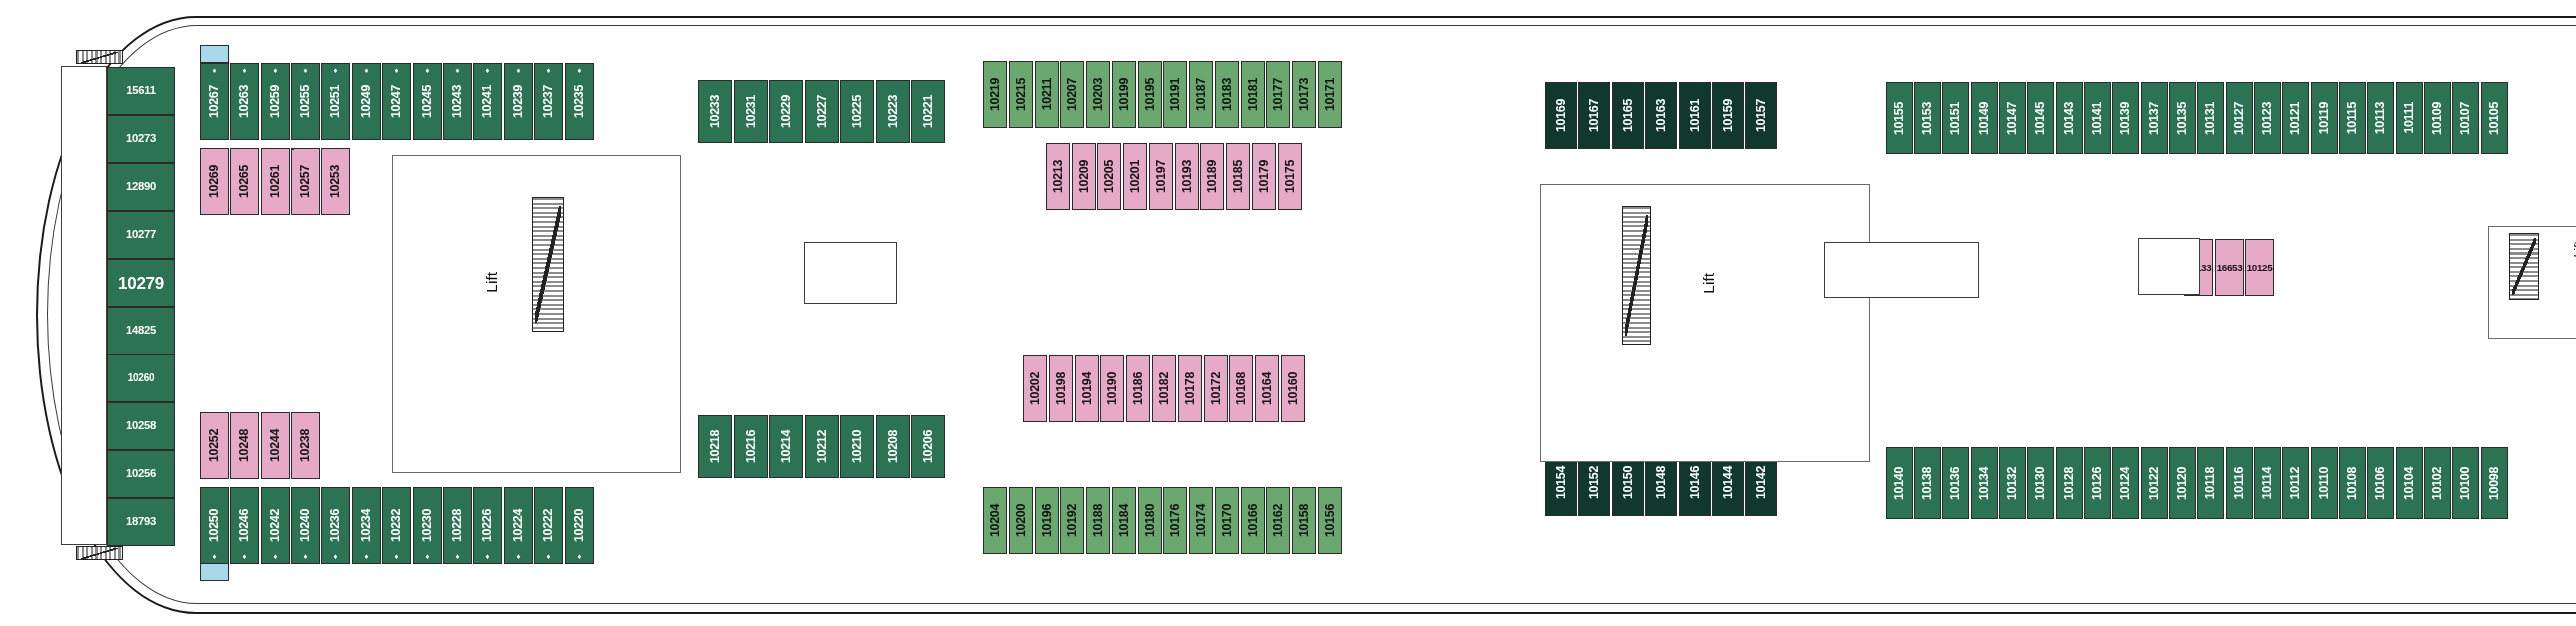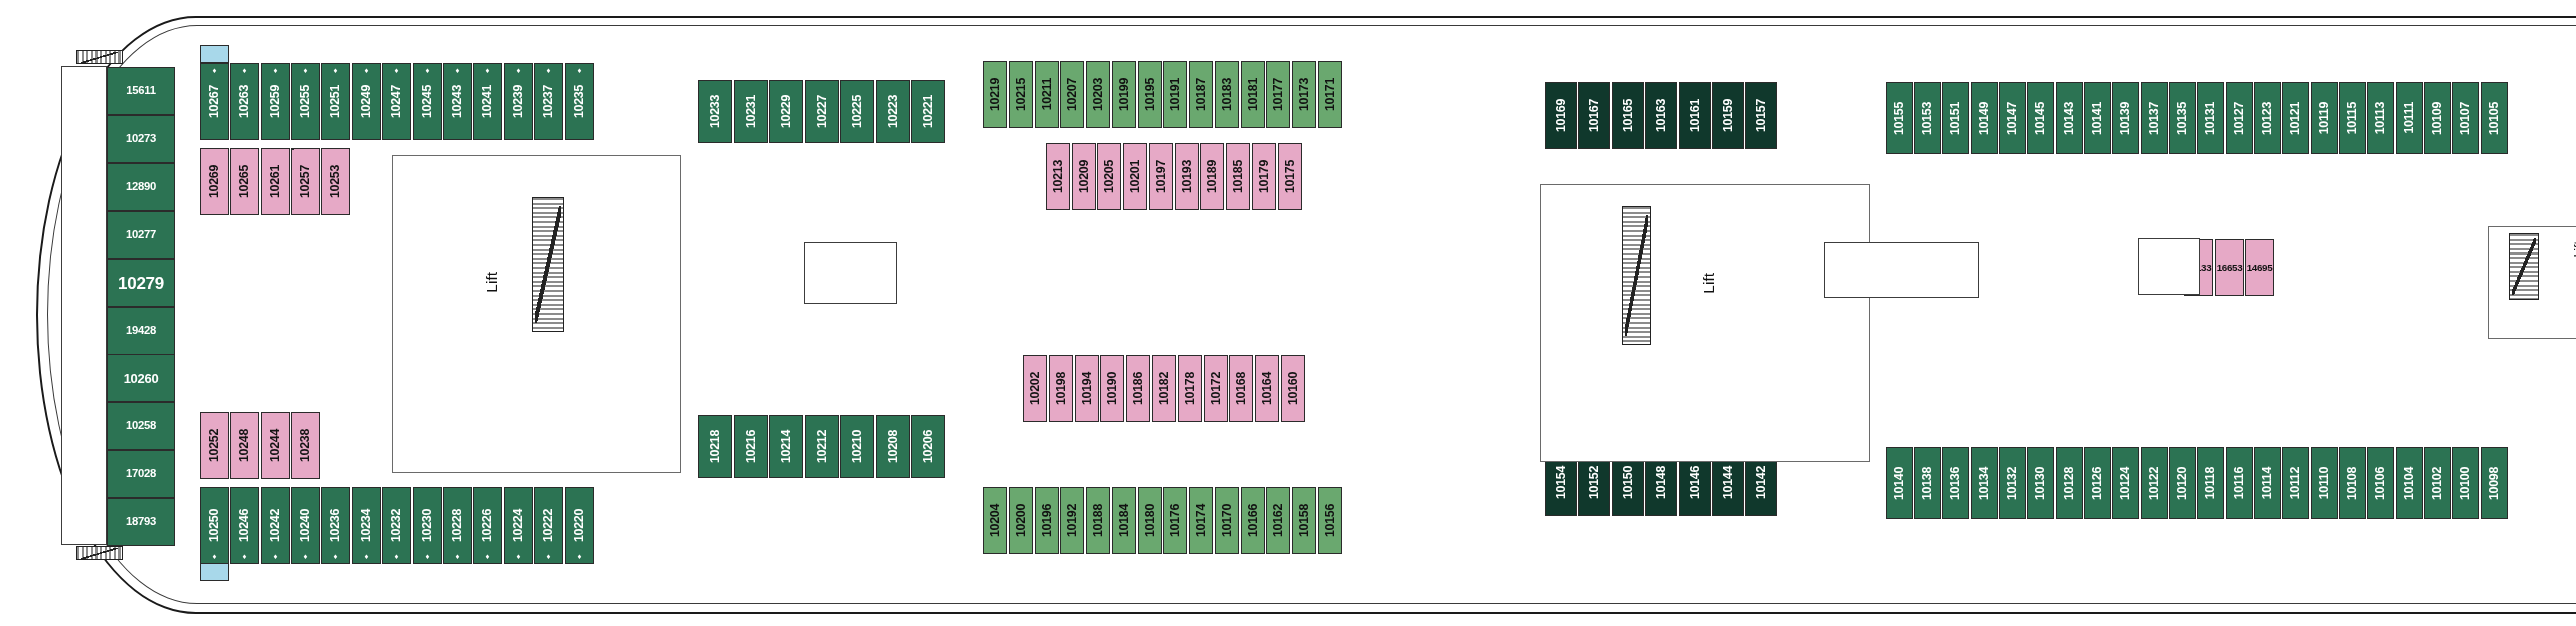--- a/index.html
+++ b/index.html
@@ -66,30 +66,30 @@
       <div class="cab c-dkgreen horiz" style="left: 107px; top: 163px; width: 68px; height: 48px;">
         <span class="num" style="font-size: 11.3px;">12890</span>
       </div>
       <div class="cab c-dkgreen horiz" style="left: 107px; top: 211px; width: 68px; height: 48px;">
         <span class="num" style="font-size: 11.3px;">10277</span>
       </div>
       <div class="cab c-dkgreen horiz" style="left: 107px; top: 259px; width: 68px; height: 48px;">
         <span class="num" style="font-size: 17px;">10279</span>
       </div>
       <div class="cab c-dkgreen horiz" style="left: 107px; top: 307px; width: 68px; height: 48px;">
-        <span class="num" style="font-size: 11.3px;">19428</span>
+        <span class="num" style="font-size: 11.3px;">14825</span>
       </div>
       <div class="cab c-dkgreen horiz" style="left: 107px; top: 354px; width: 68px; height: 48px;">
-        <span class="num" style="font-size: 13px;">10260</span>
+        <span class="num" style="font-size: 10px;">10260</span>
       </div>
       <div class="cab c-dkgreen horiz" style="left: 107px; top: 402px; width: 68px; height: 48px;">
         <span class="num" style="font-size: 11.3px;">10258</span>
       </div>
       <div class="cab c-dkgreen horiz" style="left: 107px; top: 450px; width: 68px; height: 48px;">
-        <span class="num" style="font-size: 11.3px;">17028</span>
+        <span class="num" style="font-size: 11.3px;">10256</span>
       </div>
       <div class="cab c-dkgreen horiz" style="left: 107px; top: 498px; width: 68px; height: 48px;">
         <span class="num" style="font-size: 11.3px;">18793</span>
       </div>
     </div>
   <div class="stairs" style="left:76px;top:50px;width:47px;height:14.4px;"></div>
   <div class="stairs" style="left:76px;top:546px;width:47px;height:14.4px;"></div>
   <div class="wall" style="left:61px;top:66px;width:46px;height:479px;"></div>
 
   <div id="rowsHost">
@@ -592,21 +592,21 @@
       <div class="cab c-dkgreen" style="left: 2481px; top: 447px; width: 27px; height: 72px;">
         <span class="num" style="font-size: 12.4px;">10098</span>
       </div>
       <div class="cab c-pink horiz" style="left: 2184px; top: 239px; width: 29px; height: 57px;">
         <span class="num" style="font-size: 9.8px;">10133</span>
       </div>
       <div class="cab c-pink horiz" style="left: 2215px; top: 239px; width: 29px; height: 57px;">
         <span class="num" style="font-size: 9.8px;">16653</span>
       </div>
       <div class="cab c-pink horiz" style="left: 2245px; top: 239px; width: 29px; height: 57px;">
-        <span class="num" style="font-size: 9.8px;">14695</span>
+        <span class="num" style="font-size: 9.8px;">10125</span>
       </div>
     </div>
 
   <div class="wall" style="left:392px;top:155px;width:289px;height:318px;border-color:#6a6a6a;"></div>
   <div class="stairs h" style="left:532px;top:197px;width:32px;height:135px;"></div>
   <span class="liftlabel" style="left:483px;top:272px;">Lift</span>
 
   <div class="wall" style="left:1540px;top:184px;width:330px;height:278px;border-color:#6a6a6a;"></div>
   <div class="stairs h" style="left:1622px;top:206px;width:29px;height:139px;"></div>
   <span class="liftlabel" style="left:1700px;top:273px;">Lift</span>

